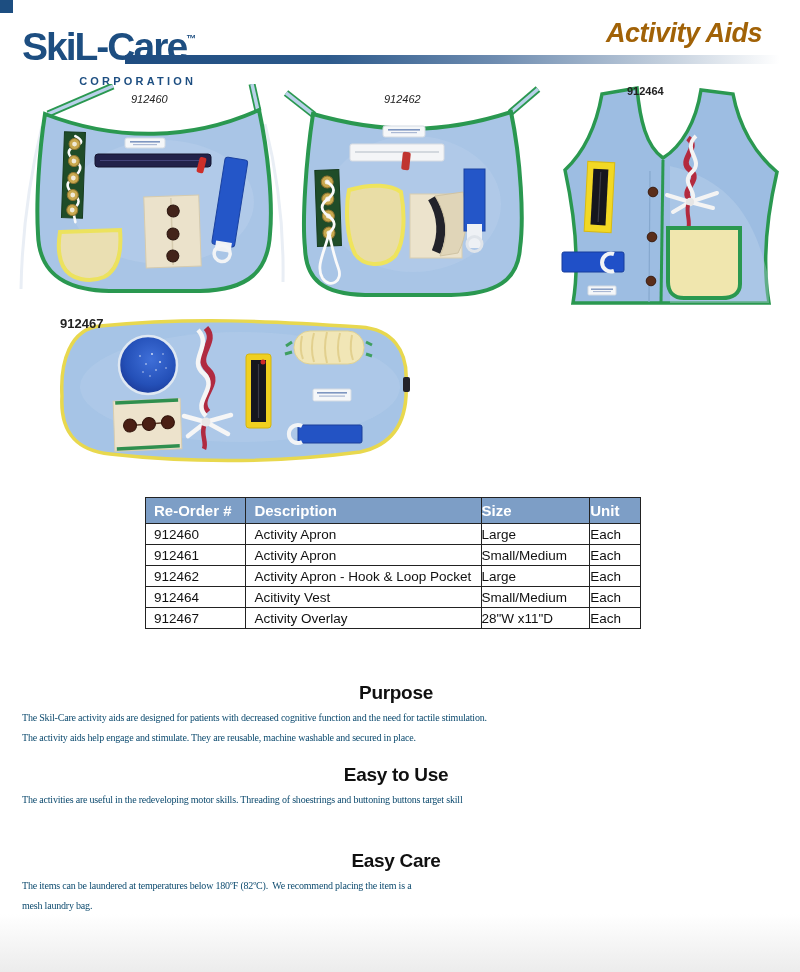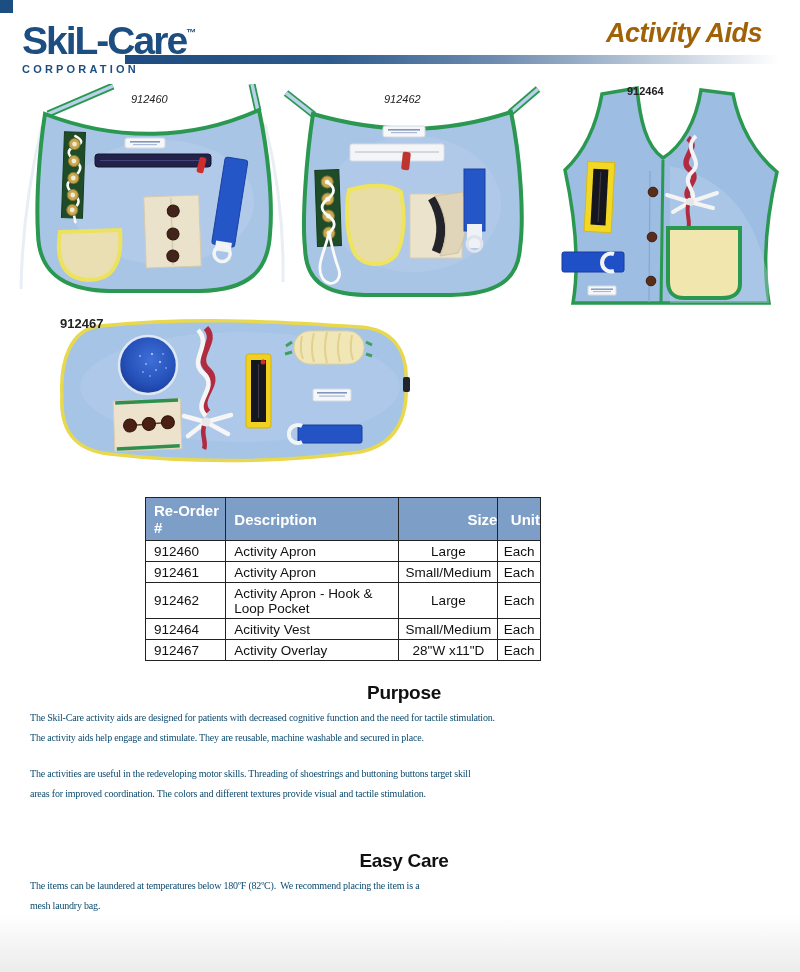--- a/index.html
+++ b/index.html
@@ -4,56 +4,56 @@
 <style>
   * { margin:0; padding:0; box-sizing:border-box; }
   html,body { background:#fff; }
   #page {
     position:relative; width:800px; height:972px; background:#ffffff;
     overflow:hidden; font-family:"Liberation Sans", sans-serif;
   }
   
   #corner-square { position:absolute; left:0; top:0; width:13px; height:13px; background:#1d4e81; }
   #logo { position:absolute; left:22px; top:13px; color:#1d4e81; }
-  #logo .brand { font-size:39px; font-weight:800; letter-spacing:-2px; line-height:40px; white-space:nowrap; }
+  #logo .brand { font-size:39px; font-weight:800; letter-spacing:-2px; line-height:52px; white-space:nowrap; }
   #logo .tm { font-size:10px; font-weight:700; vertical-align:18px; letter-spacing:0; }
-  #logo .corp { font-size:11px; font-weight:700; letter-spacing:3.2px; margin-top:2px; }
+  #logo .corp { font-size:11px; font-weight:700; letter-spacing:3.2px; margin-top:2px;text-align:right; }
   #header-bar {
     position:absolute; left:125px; top:55px; width:675px; height:9px;
     background:linear-gradient(to right,#1e4c80 0%,#2d5a8c 30%,#6e8cb0 55%,#c3cfdd 80%,#ffffff 97%);
   }
   #page-title {
     position:absolute; top:18px; right:38px; font-size:27px; font-weight:bold;
     font-style:italic; color:#a16207; letter-spacing:-0.5px;
   }
   
   .photo { position:absolute; }
   .prod-num { position:absolute; font-size:11px; color:#222; }
   .italic-num { font-style:italic; }
   #num-912460 { left:131px; top:93px; }
   #num-912462 { left:384px; top:93px; }
   #num-912464 { left:627px; top:85px; font-weight:600; }
   #num-912467 { left:60px; top:316px; font-weight:bold; font-size:13px; }
   
   #order-table {
-    position:absolute; left:145px; top:497px; width:396px;
+    position:absolute; left:145px; top:497px; width:496px;
     border-collapse:collapse; font-family:"Liberation Sans", sans-serif;
   }
   #order-table th {
     background:#7d9ec6; color:#ffffff; font-size:15px; font-weight:bold;
     text-align:left; padding:4px 0 4px 8px; border:1.5px solid #222;
   }
-  #order-table th.c { text-align:right; padding-left:0; }
+  #order-table th.c { text-align:left; padding-left:0; }
   #order-table td {
     font-size:13.5px; color:#111; border:1.5px solid #222;
     padding:2.5px 0 2.5px 8px; height:17px; background:#fff;
   }
-  #order-table td.c { text-align:center; padding-left:0; }
+  #order-table td.c { text-align:left; padding-left:0; }
   
-  .section { position:absolute; left:12px; width:784px; }
+  .section { position:absolute; left:4px; width:784px; }
   .section h2 { text-align:center; font-size:19px; font-weight:bold; color:#101010; letter-spacing:-0.3px; margin-bottom:4px; }
   .bodyline {
     font-family:"Liberation Serif", serif; font-size:10px; letter-spacing:-0.2px;
     color:#0c4a6e; line-height:20px; padding-left:18px; white-space:nowrap;
   }
   #section-purpose { top:682px; }
   #section-easyuse { top:764px; }
   #section-easycare { top:850px; }
   #bottom-fade {
     position:absolute; left:0; bottom:0; width:800px; height:58px;
@@ -340,22 +340,22 @@
     </tbody>
   </table>
 
   <div class="section" id="section-purpose">
     <h2>Purpose</h2>
     <div class="bodyline">The Skil-Care activity aids are designed for patients with decreased cognitive function and the need for tactile stimulation.</div>
     <div class="bodyline">The activity aids help engage and stimulate. They are reusable, machine washable and secured in place.</div>
   </div>
 
   <div class="section" id="section-easyuse">
+    <h2>Easy to Use</h2>
     <div class="bodyline">The activities are useful in the redeveloping motor skills. Threading of shoestrings and buttoning buttons target skill</div>
-    <div class="bodyline">areas for improved coordination. The colors and different textures provide visual and tactile stimulation.</div>
   </div>
 
   <div class="section" id="section-easycare">
     <h2>Easy Care</h2>
     <div class="bodyline">The items can be laundered at temperatures below 180ºF (82ºC).&nbsp; We recommend placing the item is a</div>
     <div class="bodyline">mesh laundry bag.</div>
   </div>
 
   <div id="bottom-fade"></div>
 </div>

